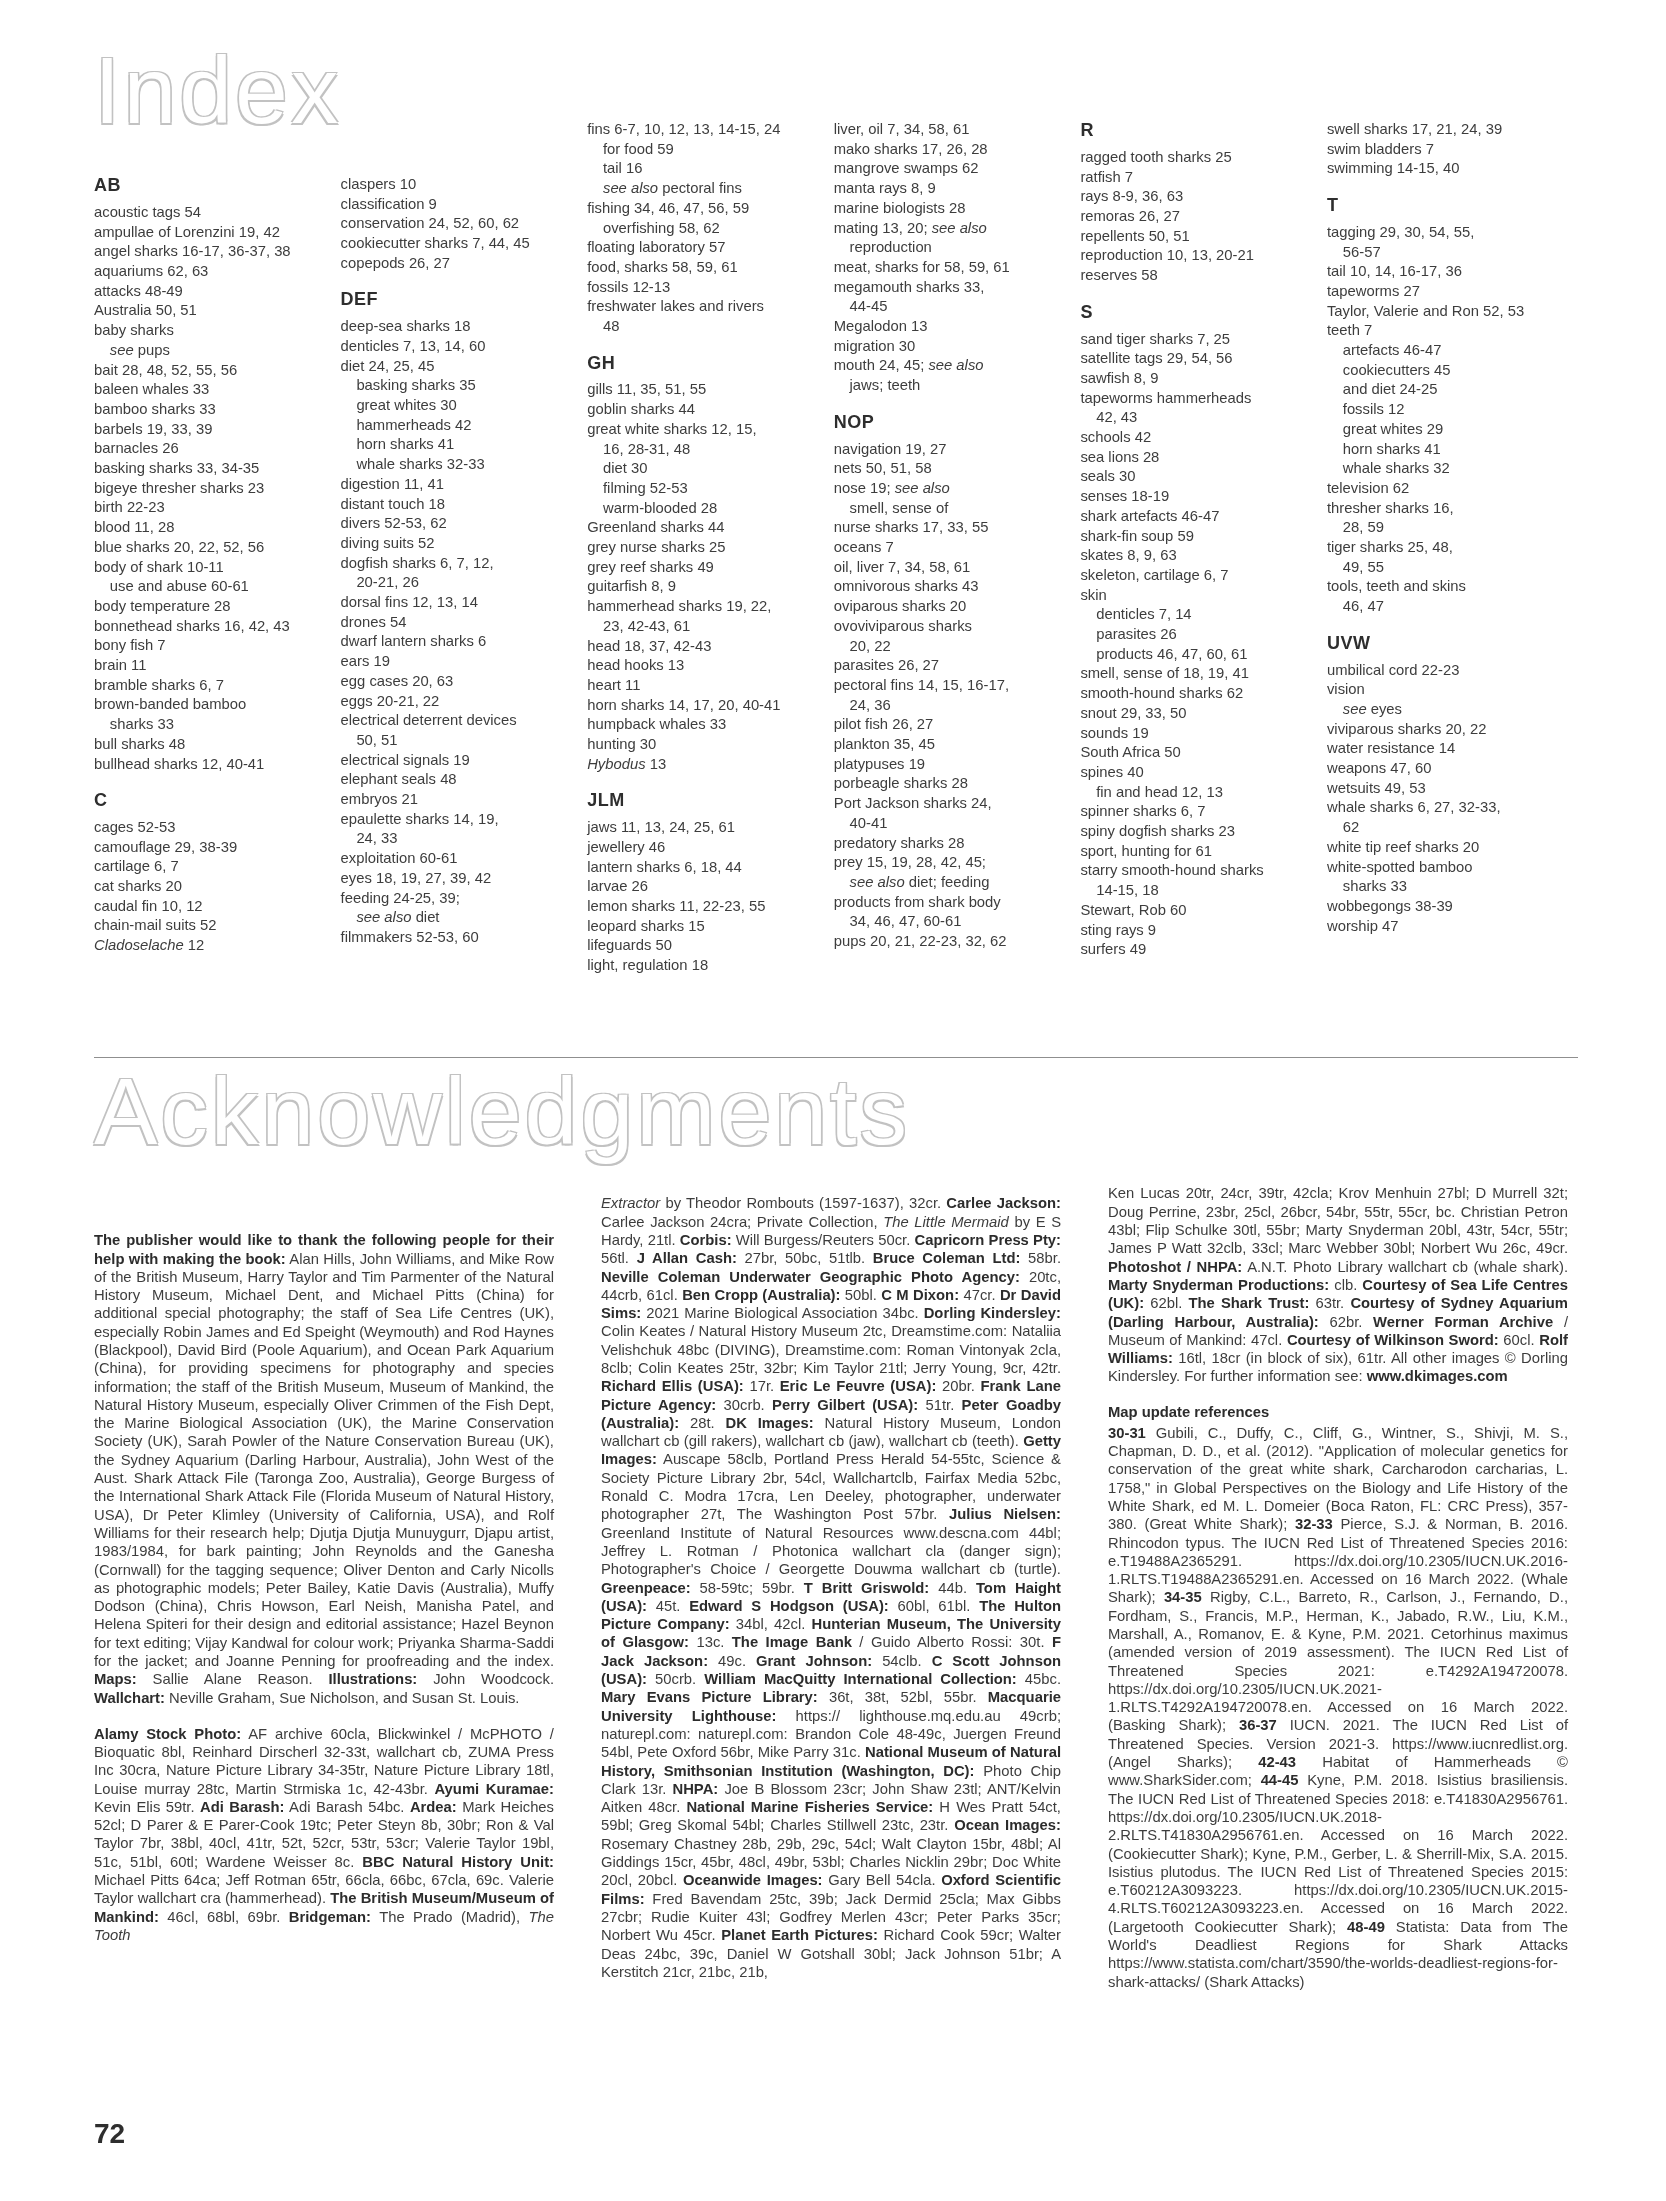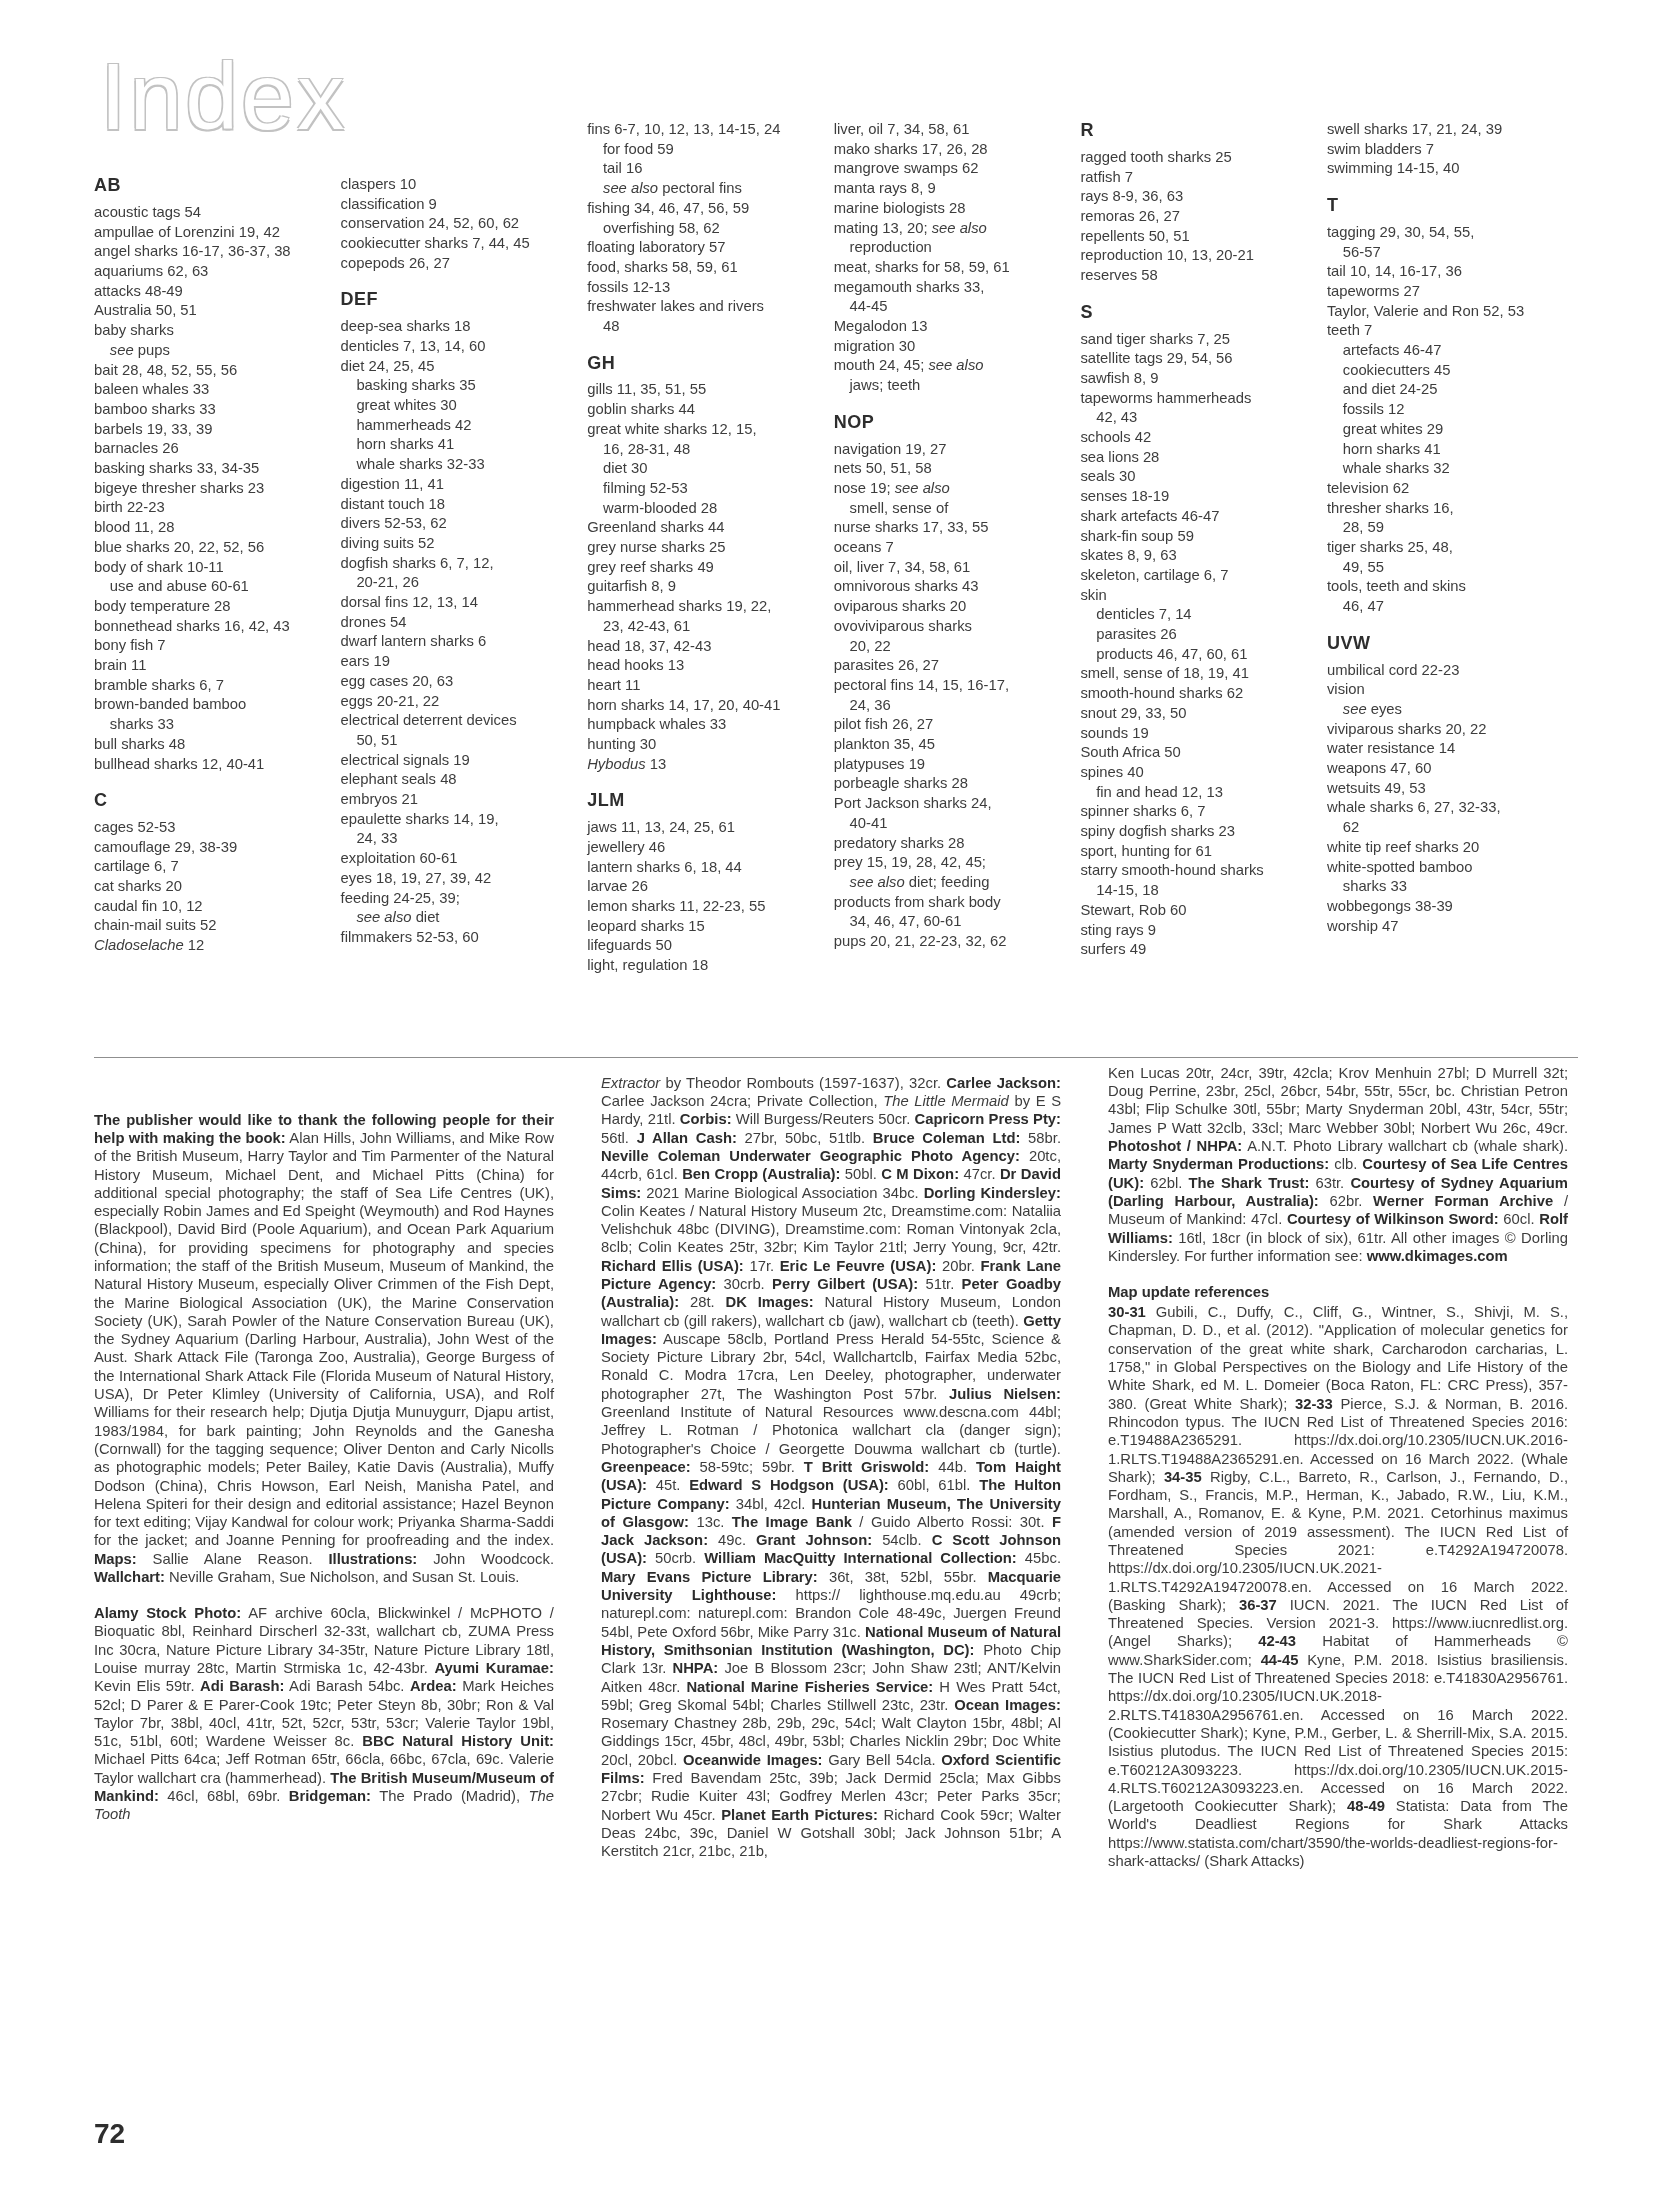--- a/index.html
+++ b/index.html
@@ -10,21 +10,21 @@
     font-family: "Liberation Sans", sans-serif;
     color: #3d3d3d;
     position: relative;
     overflow: hidden;
   }
   .content { position: relative; padding: 79px 89px 0 94px; }
 
   .big-title {
     font-family: "Liberation Sans", sans-serif;
     font-size: 95px; line-height: 1.0; font-weight: 400;
-    color: #ffffff; letter-spacing: 3px; margin: 6px;
+    color: #ffffff; letter-spacing: 3px; margin: 0;
     text-shadow: -1.5px -1.5px 0 #c2c2c2, 1.5px -1.5px 0 #c2c2c2,
                  -1.5px 1.5px 0 #c2c2c2, 1.5px 1.5px 0 #c2c2c2;
     white-space: nowrap;
   }
   .index-title { position: absolute; top: 43px; left: 94px; }
 
   .idx-cols { display: flex; gap: 25.6px; align-items: flex-start; height: 901px; }
   .idx-col { width: 221px; flex: 0 0 auto; margin-top: 41px; }
   .idx-col:nth-child(1), .idx-col:nth-child(2) { padding-top: 55px; }
   .idx-head {
@@ -311,20 +311,21 @@
         <div class="idx-entry lvl0">white tip reef sharks 20</div>
         <div class="idx-entry lvl0">white-spotted bamboo</div>
         <div class="idx-entry lvl1">sharks 33</div>
         <div class="idx-entry lvl0">wobbegongs 38-39</div>
         <div class="idx-entry lvl0">worship 47</div>
       </div>
     </div>
 
   <hr class="section-divider">
 
+  <h1 class="big-title ack-title">Acknowledgments</h1>
 
   <div class="ack-cols">
       <div class="ack-col">
         <p class="ack-p"><b>The publisher would like to thank the following people for their help with making the book:</b> Alan Hills, John Williams, and Mike Row of the British Museum, Harry Taylor and Tim Parmenter of the Natural History Museum, Michael Dent, and Michael Pitts (China) for additional special photography; the staff of Sea Life Centres (UK), especially Robin James and Ed Speight (Weymouth) and Rod Haynes (Blackpool), David Bird (Poole Aquarium), and Ocean Park Aquarium (China), for providing specimens for photography and species information; the staff of the British Museum, Museum of Mankind, the Natural History Museum, especially Oliver Crimmen of the Fish Dept, the Marine Biological Association (UK), the Marine Conservation Society (UK), Sarah Powler of the Nature Conservation Bureau (UK), the Sydney Aquarium (Darling Harbour, Australia), John West of the Aust. Shark Attack File (Taronga Zoo, Australia), George Burgess of the International Shark Attack File (Florida Museum of Natural History, USA), Dr Peter Klimley (University of California, USA), and Rolf Williams for their research help; Djutja Djutja Munuygurr, Djapu artist, 1983/1984, for bark painting; John Reynolds and the Ganesha (Cornwall) for the tagging sequence; Oliver Denton and Carly Nicolls as photographic models; Peter Bailey, Katie Davis (Australia), Muffy Dodson (China), Chris Howson, Earl Neish, Manisha Patel, and Helena Spiteri for their design and editorial assistance; Hazel Beynon for text editing; Vijay Kandwal for colour work; Priyanka Sharma-Saddi for the jacket; and Joanne Penning for proofreading and the index. <b>Maps:</b> Sallie Alane Reason. <b>Illustrations:</b> John Woodcock. <b>Wallchart:</b> Neville Graham, Sue Nicholson, and Susan St. Louis.</p>
         <p class="ack-p"><b>Alamy Stock Photo:</b> AF archive 60cla, Blickwinkel / McPHOTO / Bioquatic 8bl, Reinhard Dirscherl 32-33t, wallchart cb, ZUMA Press Inc 30cra, Nature Picture Library 34-35tr, Nature Picture Library 18tl, Louise murray 28tc, Martin Strmiska 1c, 42-43br. <b>Ayumi Kuramae:</b> Kevin Elis 59tr. <b>Adi Barash:</b> Adi Barash 54bc. <b>Ardea:</b> Mark Heiches 52cl; D Parer &amp; E Parer-Cook 19tc; Peter Steyn 8b, 30br; Ron &amp; Val Taylor 7br, 38bl, 40cl, 41tr, 52t, 52cr, 53tr, 53cr; Valerie Taylor 19bl, 51c, 51bl, 60tl; Wardene Weisser 8c. <b>BBC Natural History Unit:</b> Michael Pitts 64ca; Jeff Rotman 65tr, 66cla, 66bc, 67cla, 69c. Valerie Taylor wallchart cra (hammerhead). <b>The British Museum/Museum of Mankind:</b> 46cl, 68bl, 69br. <b>Bridgeman:</b> The Prado (Madrid), <i>The Tooth</i></p>
       </div>
       <div class="ack-col">
         <p class="ack-p"><i>Extractor</i> by Theodor Rombouts (1597-1637), 32cr. <b>Carlee Jackson:</b> Carlee Jackson 24cra; Private Collection, <i>The Little Mermaid</i> by E S Hardy, 21tl. <b>Corbis:</b> Will Burgess/Reuters 50cr. <b>Capricorn Press Pty:</b> 56tl. <b>J Allan Cash:</b> 27br, 50bc, 51tlb. <b>Bruce Coleman Ltd:</b> 58br. <b>Neville Coleman Underwater Geographic Photo Agency:</b> 20tc, 44crb, 61cl. <b>Ben Cropp (Australia):</b> 50bl. <b>C M Dixon:</b> 47cr. <b>Dr David Sims:</b> 2021 Marine Biological Association 34bc. <b>Dorling Kindersley:</b> Colin Keates / Natural History Museum 2tc, Dreamstime.com: Nataliia Velishchuk 48bc (DIVING), Dreamstime.com: Roman Vintonyak 2cla, 8clb; Colin Keates 25tr, 32br; Kim Taylor 21tl; Jerry Young, 9cr, 42tr. <b>Richard Ellis (USA):</b> 17r. <b>Eric Le Feuvre (USA):</b> 20br. <b>Frank Lane Picture Agency:</b> 30crb. <b>Perry Gilbert (USA):</b> 51tr. <b>Peter Goadby (Australia):</b> 28t. <b>DK Images:</b> Natural History Museum, London wallchart cb (gill rakers), wallchart cb (jaw), wallchart cb (teeth). <b>Getty Images:</b> Auscape 58clb, Portland Press Herald 54-55tc, Science &amp; Society Picture Library 2br, 54cl, Wallchartclb, Fairfax Media 52bc, Ronald C. Modra 17cra, Len Deeley, photographer, underwater photographer 27t, The Washington Post 57br. <b>Julius Nielsen:</b> Greenland Institute of Natural Resources www.descna.com 44bl; Jeffrey L. Rotman / Photonica wallchart cla (danger sign); Photographer's Choice / Georgette Douwma wallchart cb (turtle). <b>Greenpeace:</b> 58-59tc; 59br. <b>T Britt Griswold:</b> 44b. <b>Tom Haight (USA):</b> 45t. <b>Edward S Hodgson (USA):</b> 60bl, 61bl. <b>The Hulton Picture Company:</b> 34bl, 42cl. <b>Hunterian Museum, The University of Glasgow:</b> 13c. <b>The Image Bank</b> / Guido Alberto Rossi: 30t. <b>F Jack Jackson:</b> 49c. <b>Grant Johnson:</b> 54clb. <b>C Scott Johnson (USA):</b> 50crb. <b>William MacQuitty International Collection:</b> 45bc. <b>Mary Evans Picture Library:</b> 36t, 38t, 52bl, 55br. <b>Macquarie University Lighthouse:</b> https:// lighthouse.mq.edu.au 49crb; naturepl.com: naturepl.com: Brandon Cole 48-49c, Juergen Freund 54bl, Pete Oxford 56br, Mike Parry 31c. <b>National Museum of Natural History, Smithsonian Institution (Washington, DC):</b> Photo Chip Clark 13r. <b>NHPA:</b> Joe B Blossom 23cr; John Shaw 23tl; ANT/Kelvin Aitken 48cr. <b>National Marine Fisheries Service:</b> H Wes Pratt 54ct, 59bl; Greg Skomal 54bl; Charles Stillwell 23tc, 23tr. <b>Ocean Images:</b> Rosemary Chastney 28b, 29b, 29c, 54cl; Walt Clayton 15br, 48bl; Al Giddings 15cr, 45br, 48cl, 49br, 53bl; Charles Nicklin 29br; Doc White 20cl, 20bcl. <b>Oceanwide Images:</b> Gary Bell 54cla. <b>Oxford Scientific Films:</b> Fred Bavendam 25tc, 39b; Jack Dermid 25cla; Max Gibbs 27cbr; Rudie Kuiter 43l; Godfrey Merlen 43cr; Peter Parks 35cr; Norbert Wu 45cr. <b>Planet Earth Pictures:</b> Richard Cook 59cr; Walter Deas 24bc, 39c, Daniel W Gotshall 30bl; Jack Johnson 51br; A Kerstitch 21cr, 21bc, 21b,</p>
       </div>
       <div class="ack-col">

